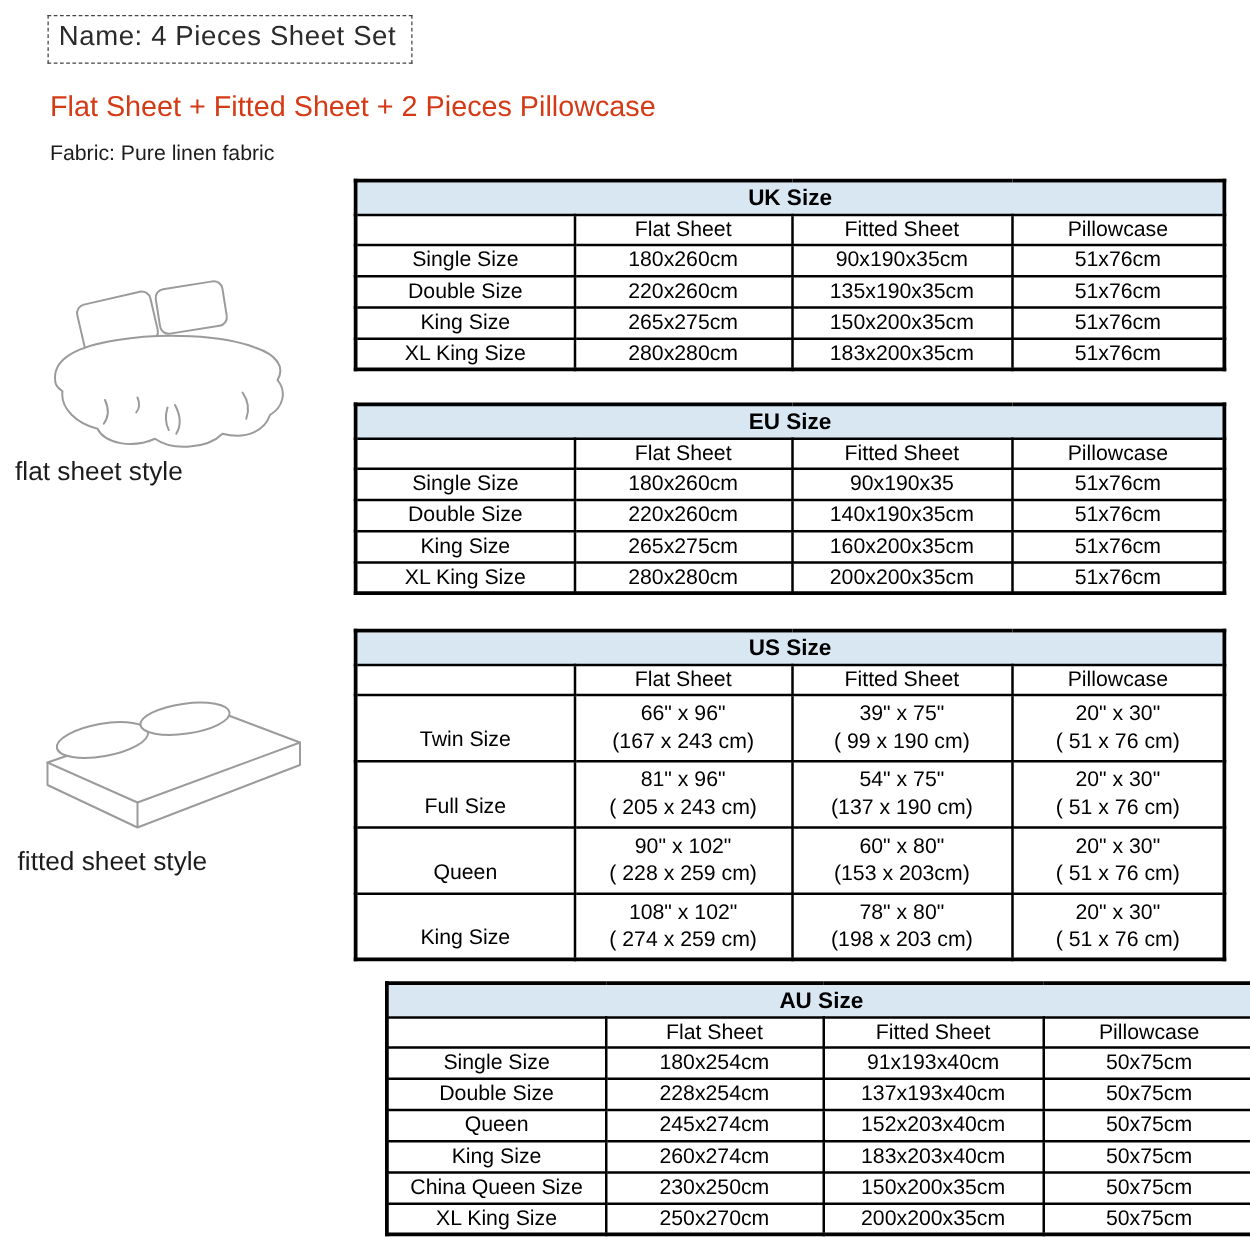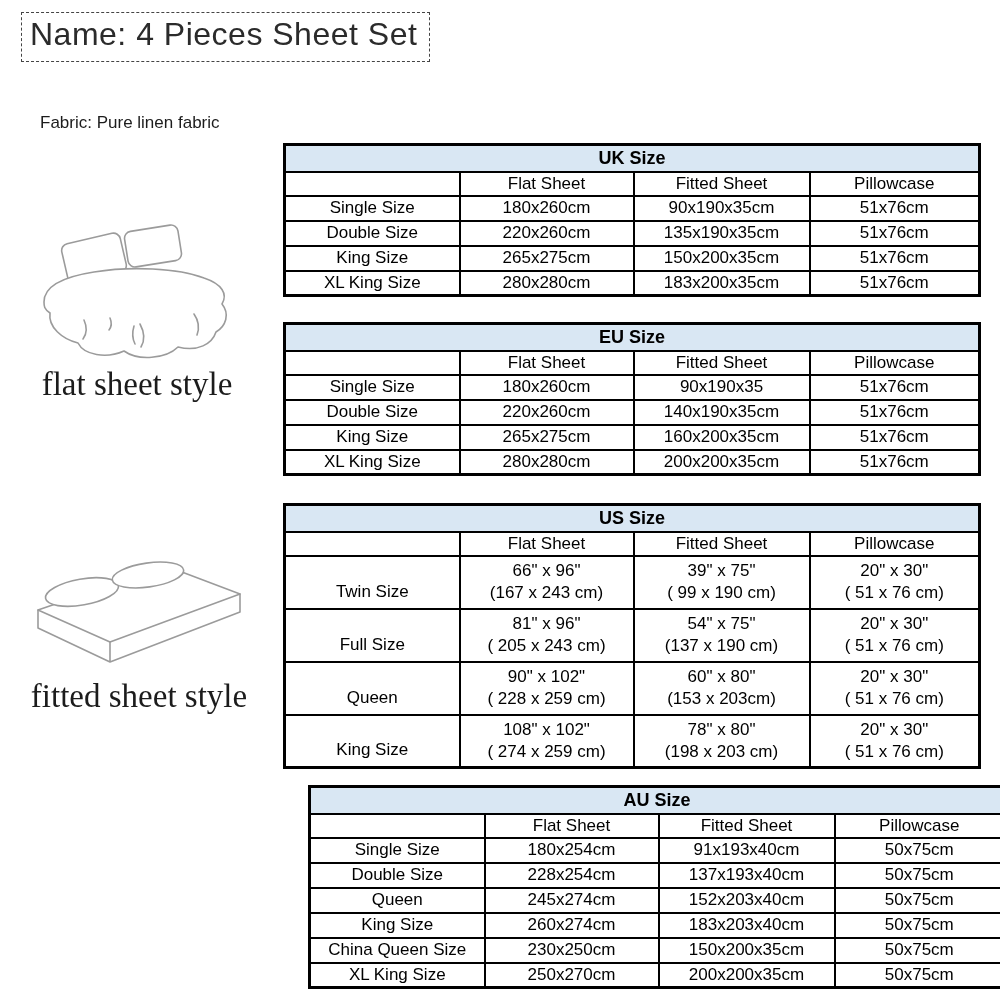--- a/index.html
+++ b/index.html
@@ -4,38 +4,38 @@
 <style>
   * { margin:0; padding:0; box-sizing:border-box; }
   body { background:#fff; font-family:"Liberation Sans", sans-serif; }
   .canvas {
     position:relative; width:1000px; height:1000px; background:#fff;
     overflow:hidden; color:#1c1c1c;
   }
 
   
   .title-box {
-    position:absolute; left:21px; top:12px;
+    position:absolute; left:38px; top:12px;
     border:1px dashed #444; padding:3px 12px 8px 8px;
-    font-size:32px; color:#2b2b2b; letter-spacing:0.5px;
+    font-size:22px; color:#2b2b2b; letter-spacing:0.5px;
   }
   .subtitle {
     position:absolute; left:40px; top:72px;
     font-size:23px; color:#d43a16;
   }
   .fabric-line {
     position:absolute; left:40px; top:113px;
     font-size:17px; color:#1c1c1c;
   }
 
   
   .illo { position:absolute; }
   .illo-label {
-    position:absolute; width:250px; text-align:center;
-    font-size:33px; color:#1c1c1c;font-family:Liberation Serif, serif;
+    position:absolute; width:250px; text-align:left;
+    font-size:21px; color:#1c1c1c;
   }
 
   
   table.size-table {
     position:absolute; left:283px; width:695px;
     border-collapse:collapse; table-layout:fixed;
     border:3px solid #000;
     font-size:17px; color:#000000;
   }
   table.size-table th, table.size-table td {
@@ -52,20 +52,21 @@
   table.us-table tr.data-row td.row-label {
     vertical-align:bottom; padding-bottom:5px;
   }
 </style>
 </head>
 <body>
 
 <div class="canvas">
 
   <div class="title-box">Name: 4 Pieces Sheet Set</div>
+  <div class="subtitle">Flat Sheet + Fitted Sheet + 2 Pieces Pillowcase</div>
   <div class="fabric-line">Fabric: Pure linen fabric</div>
 
   <svg class="illo" style="left:22px; top:222px;" width="240" height="150" viewBox="0 0 240 150">
     <g fill="#ffffff" stroke="#9b9b9b" stroke-width="1.6" stroke-linejoin="round" stroke-linecap="round">
       <rect x="42" y="16" width="60" height="40" rx="7" transform="rotate(-13 72 36)"></rect>
       <rect x="104" y="6" width="54" height="36" rx="7" transform="rotate(-9 131 24)"></rect>
       <path d="M22,80 C22,62 46,54 72,50 C108,44 156,46 182,56 C200,62 206,72 200,82
                C208,92 204,104 194,110 C190,122 176,130 156,125
                C144,137 116,139 102,129 C84,137 62,133 56,121
                C40,117 26,105 28,91 C22,87 22,84 22,80 Z"></path>

